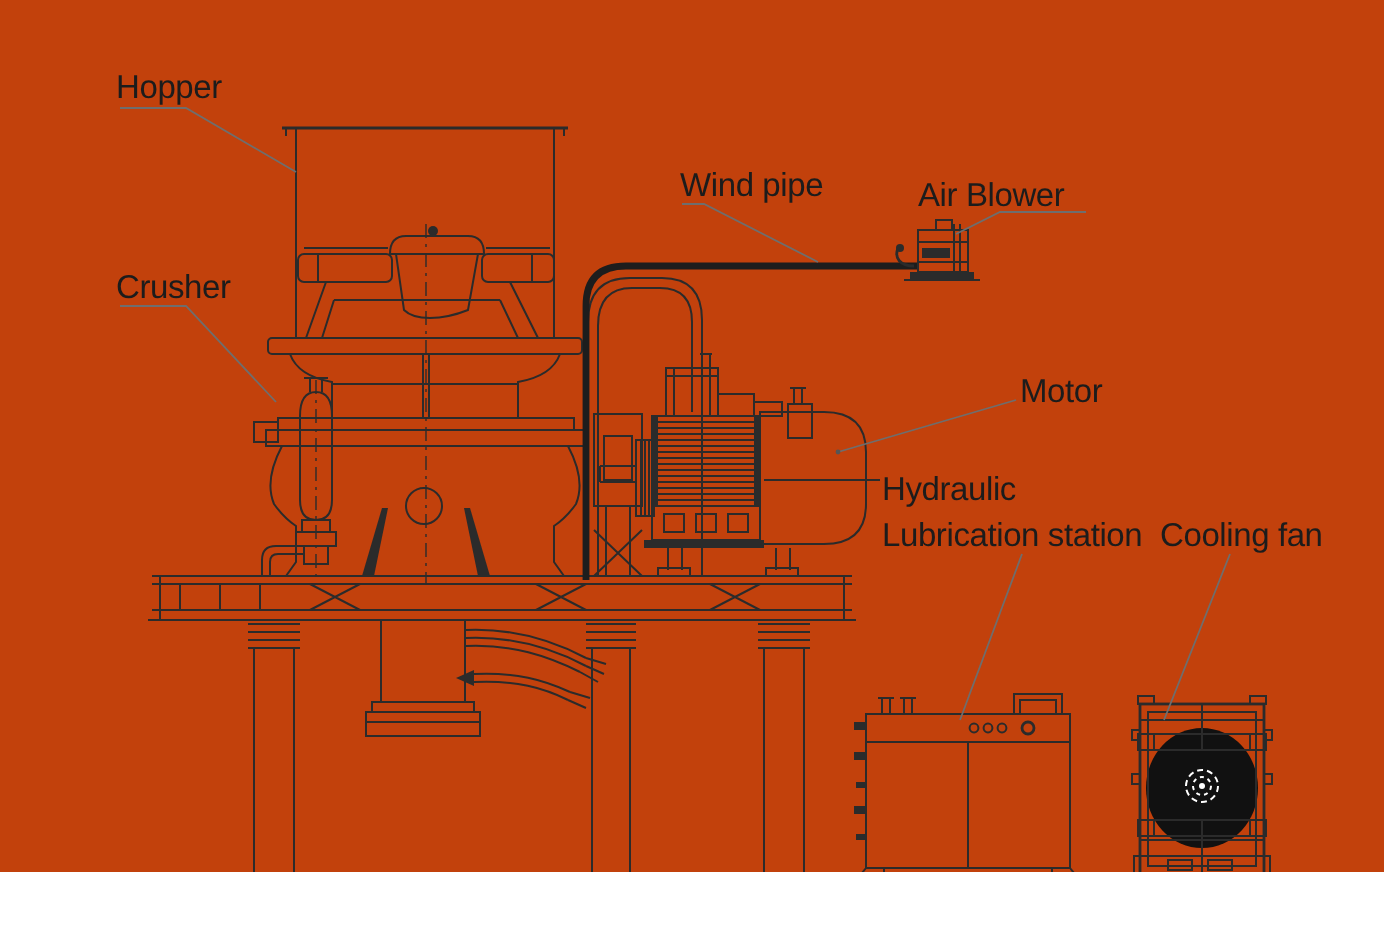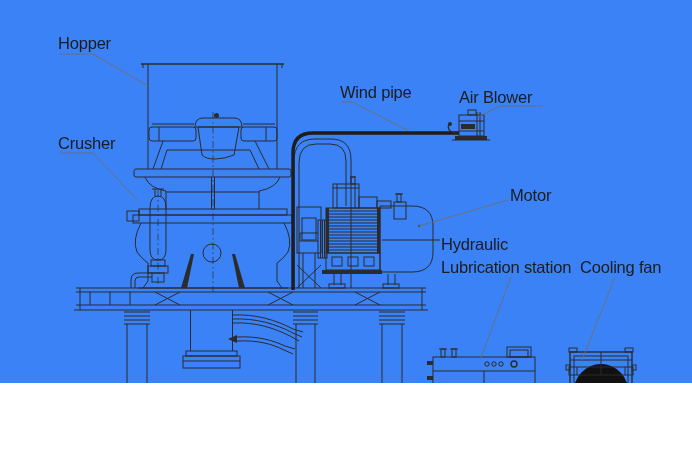--- a/index.html
+++ b/index.html
@@ -1,19 +1,19 @@
 <!DOCTYPE html>
 <html><head>
 <meta charset="utf-8">
 <style>
   html,body{margin:0;padding:0;background:#ffffff;}
   .canvas{
     position:relative;
-    width:692px;height:383px;
-    background:#3b82f6;
+    width:692px;height:436px;
+    background:#c2410c;
     overflow:hidden;
     font-family:"Liberation Sans", sans-serif;
   }
   svg{position:absolute;left:0;top:0;}
   .ln{stroke:#2b2b2b;stroke-width:1;fill:none;}
   .ln2{stroke:#2b2b2b;stroke-width:1.4;fill:none;}
   .fill{fill:#2b2b2b;stroke:none;}
   .pipe{stroke:#1d1d1d;stroke-width:3.4;fill:none;}
   .dash{stroke:#2b2b2b;stroke-width:.7;fill:none;stroke-dasharray:7 3 1.5 3;}
   .leader{stroke:#6e6e6e;stroke-width:.9;fill:none;}

